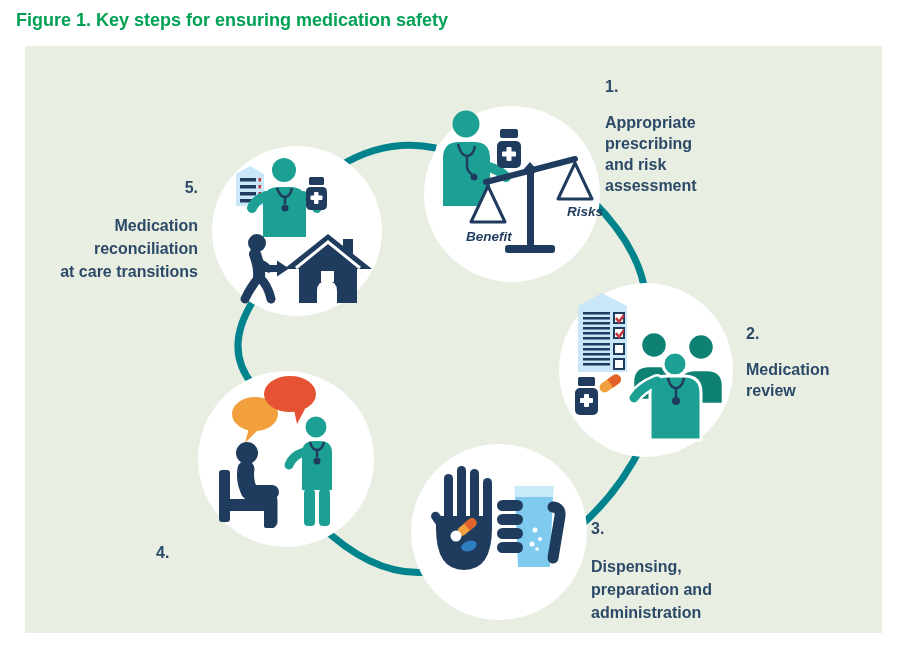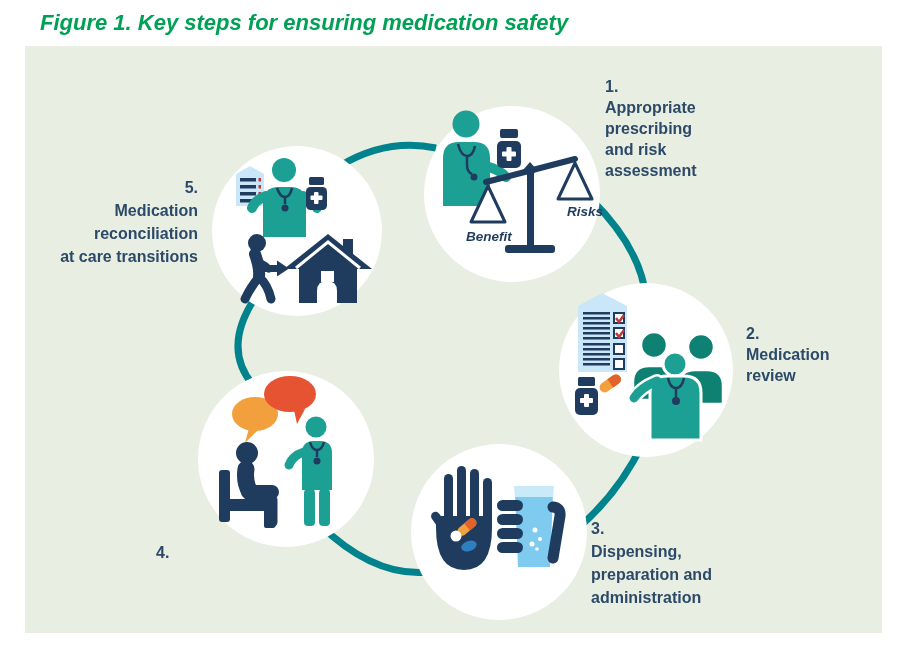--- a/index.html
+++ b/index.html
@@ -1,33 +1,33 @@
 <!DOCTYPE html>
 <html><head>
 <meta charset="utf-8">
 <style>
   html,body{margin:0;padding:0;background:#ffffff;}
   .page{
     position:relative;width:907px;height:653px;background:#ffffff;
     font-family:"Liberation Sans",sans-serif;overflow:hidden;
   }
   .figure-title{
-    position:absolute;left:40px;top:10px;
-    font-size:22px;font-weight:bold;color:#00A155;letter-spacing:0px;font-style:italic;
+    position:absolute;left:16px;top:10px;
+    font-size:18px;font-weight:bold;color:#00A155;letter-spacing:0px;
   }
   .panel{
     position:absolute;left:25px;top:46px;width:857px;height:587px;
     background:#E8EEE2;
   }
   .diagram-svg{position:absolute;left:0;top:0;}
   .step-label{
     position:absolute;color:#2C4A68;font-weight:bold;font-size:16px;
     line-height:21px;
   }
-  .step-label .step-text{white-space:pre-line;}
+  .step-label .step-text{white-space:pre-line;margin-top:15px;}
   .lh23{line-height:23px;}
   .align-right{text-align:right;}
   .svg-scale-text{
     font-family:"Liberation Sans",sans-serif;font-style:italic;font-weight:bold;
     font-size:13.5px;fill:#1F3C5F;
   }
 </style>
 </head>
 <body>
 

